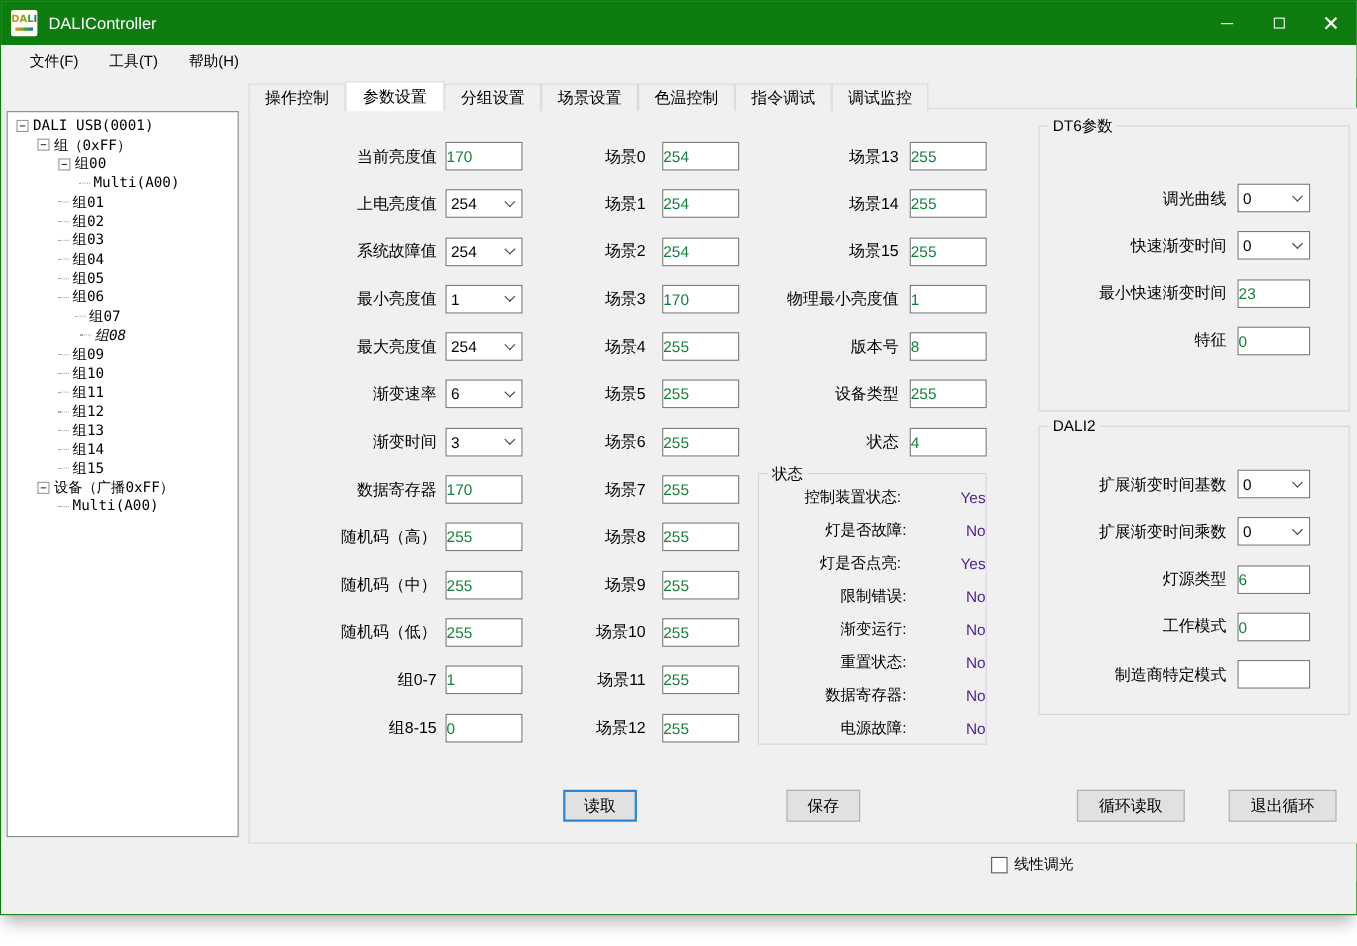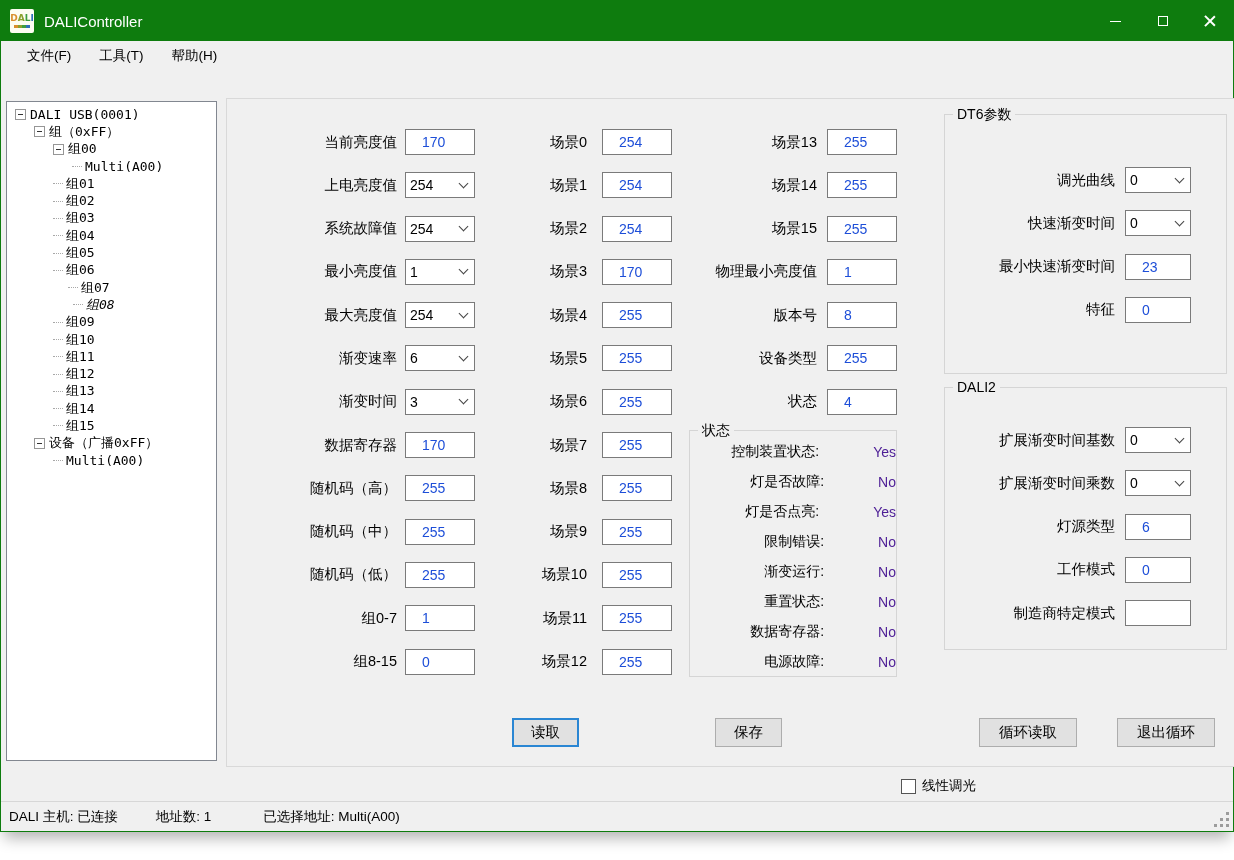--- a/index.html
+++ b/index.html
@@ -42,21 +42,21 @@
 
   .fcol { position:absolute; }
   .c1 { left:20px; top:30px; }
   .c2 { left:235px; top:30px; }
   .c3 { left:465px; top:30px; }
   .frow { display:flex; align-items:center; height:26px; margin-bottom:17.3px; }
   .flabel { font-size:14.5px; color:#000; text-align:right; white-space:nowrap; }
   .c1 .flabel { width:150px; margin-right:8px; }
   .c2 .flabel { width:125px; margin-right:15px; }
   .c3 .flabel { width:125px; margin-right:10px; }
-  .tin { width:70px; height:26px; border:1px solid #7a7a7a; background:#fff; font:14px "Liberation Sans",sans-serif; color:#1d4ed8; padding-left:16px; }
+  .tin { width:70px; height:26px; border:1px solid #7a7a7a; background:#fff; font:14px "Liberation Sans",sans-serif; color:#15803d; padding-left:0; }
   .combo { width:70px; height:26px; border:1px solid #7a7a7a; background:#fff; display:flex; align-items:center; justify-content:space-between; padding:0 7px 0 4px; }
   .cval { font-size:14px; color:#000; }
   .chev { width:7px; height:7px; border-right:1.4px solid #444; border-bottom:1.4px solid #444; transform:rotate(45deg); margin-top:-4px; }
 
   
   .group { position:absolute; border:1px solid #d5d5d5; }
   .gtitle { position:absolute; top:-9px; left:8px; background:#f0f0f0; padding:0 4px; font-size:14px; color:#000; }
   .g-status { left:462px; top:331px; width:208px; height:247px; }
   .g-dt6 { left:717px; top:15px; width:283px; height:260px; }
   .g-dali2 { left:717px; top:288px; width:283px; height:263px; }
@@ -111,20 +111,29 @@
         </div>
     </div>
   </div>
 
   <div class="menubar" id="menubar">
       <div class="mitem">文件(F)</div>
       <div class="mitem">工具(T)</div>
       <div class="mitem">帮助(H)</div>
     </div>
 
+  <div class="tabstrip" id="tabstrip">
+      <div class="tab">操作控制</div>
+      <div class="tab active">参数设置</div>
+      <div class="tab">分组设置</div>
+      <div class="tab">场景设置</div>
+      <div class="tab">色温控制</div>
+      <div class="tab">指令调试</div>
+      <div class="tab">调试监控</div>
+    </div>
 
   <div class="treepanel" id="treepanel">
       <div class="titem" style="padding-left: 8px;">
         <span class="exp"></span>
         <span class="tlabel">DALI USB(0001)</span>
       </div>
       <div class="titem" style="padding-left: 27px;">
         <span class="exp"></span>
         <span class="tlabel">组（0xFF）</span>
       </div>
@@ -468,27 +477,14 @@
     <button class="btn btn-exit">退出循环</button>
   </div>
 
   <div class="checkstrip">
     <div class="checkrow">
       <span class="cbox"></span>
       <span class="clabel">线性调光</span>
     </div>
   </div>
 
-  <div class="statusbar">
-    <span class="sseg1">DALI 主机: 已连接</span>
-    <span class="sseg2">地址数: 1</span>
-    <span class="sseg3">已选择地址: Multi(A00)</span>
-    <span class="grip">
-        <i class="d1"></i>
-        <i class="d2"></i>
-        <i class="d3"></i>
-        <i class="d4"></i>
-        <i class="d5"></i>
-        <i class="d6"></i>
-      </span>
-  </div>
 
 </div>
 
 </body></html>

